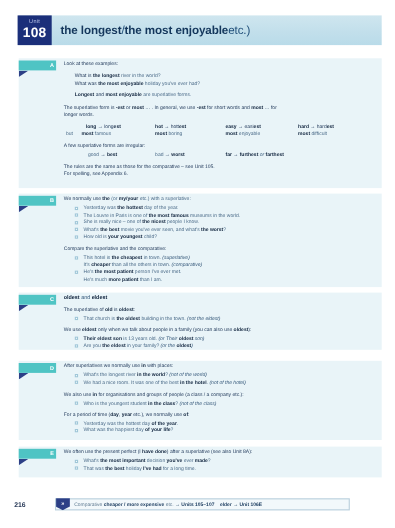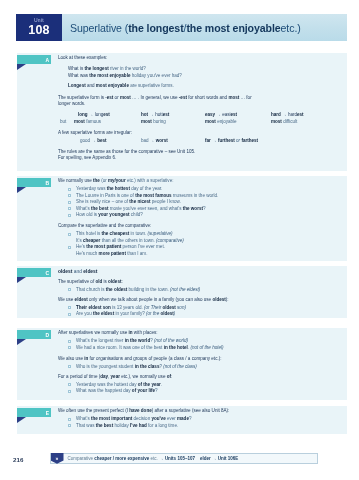--- a/index.html
+++ b/index.html
@@ -14,21 +14,21 @@
   }
   .page{position:relative;width:359px;height:480px;background:#fff;}
 
   
   .header{
     position:absolute;left:17px;top:14px;right:12px;height:27px;
     background:linear-gradient(180deg,#cfe6ef 0%, #c2dfeb 55%, #b9dbe9 100%);
     display:flex;align-items:stretch;
   }
   .unit-box{
-    width:46px;margin-left:-1px;
+    width:31px;margin-left:-1px;
     background:#1b2f7a;
     color:#ffffff;
     display:flex;flex-direction:column;align-items:center;justify-content:center;
     line-height:1;
   }
   .unit-word{font-size:5px;letter-spacing:.3px;color:#b9c4e8;margin-bottom:1px;}
   .unit-num{font-size:12.5px;font-weight:bold;letter-spacing:.2px;}
   .header-title{
     flex:1;display:flex;align-items:center;
     padding-left:8px;
@@ -103,21 +103,20 @@
 <body>
 
 <div class="page">
 
   <div class="header">
     <div class="unit-box">
       <span class="unit-word">Unit</span>
       <span class="unit-num">108</span>
     </div>
     <div class="header-title">
-      <span>Superlative (</span>
         <b>the longest</b>
         <span> / </span>
         <b>the most enjoyable</b>
         <span> etc.)</span>
     </div>
   </div>
 
   <div class="sec-body" style="top:53px;height:118px;"></div>
   <div class="tab" style="top:55px;">
     <span>A</span>

